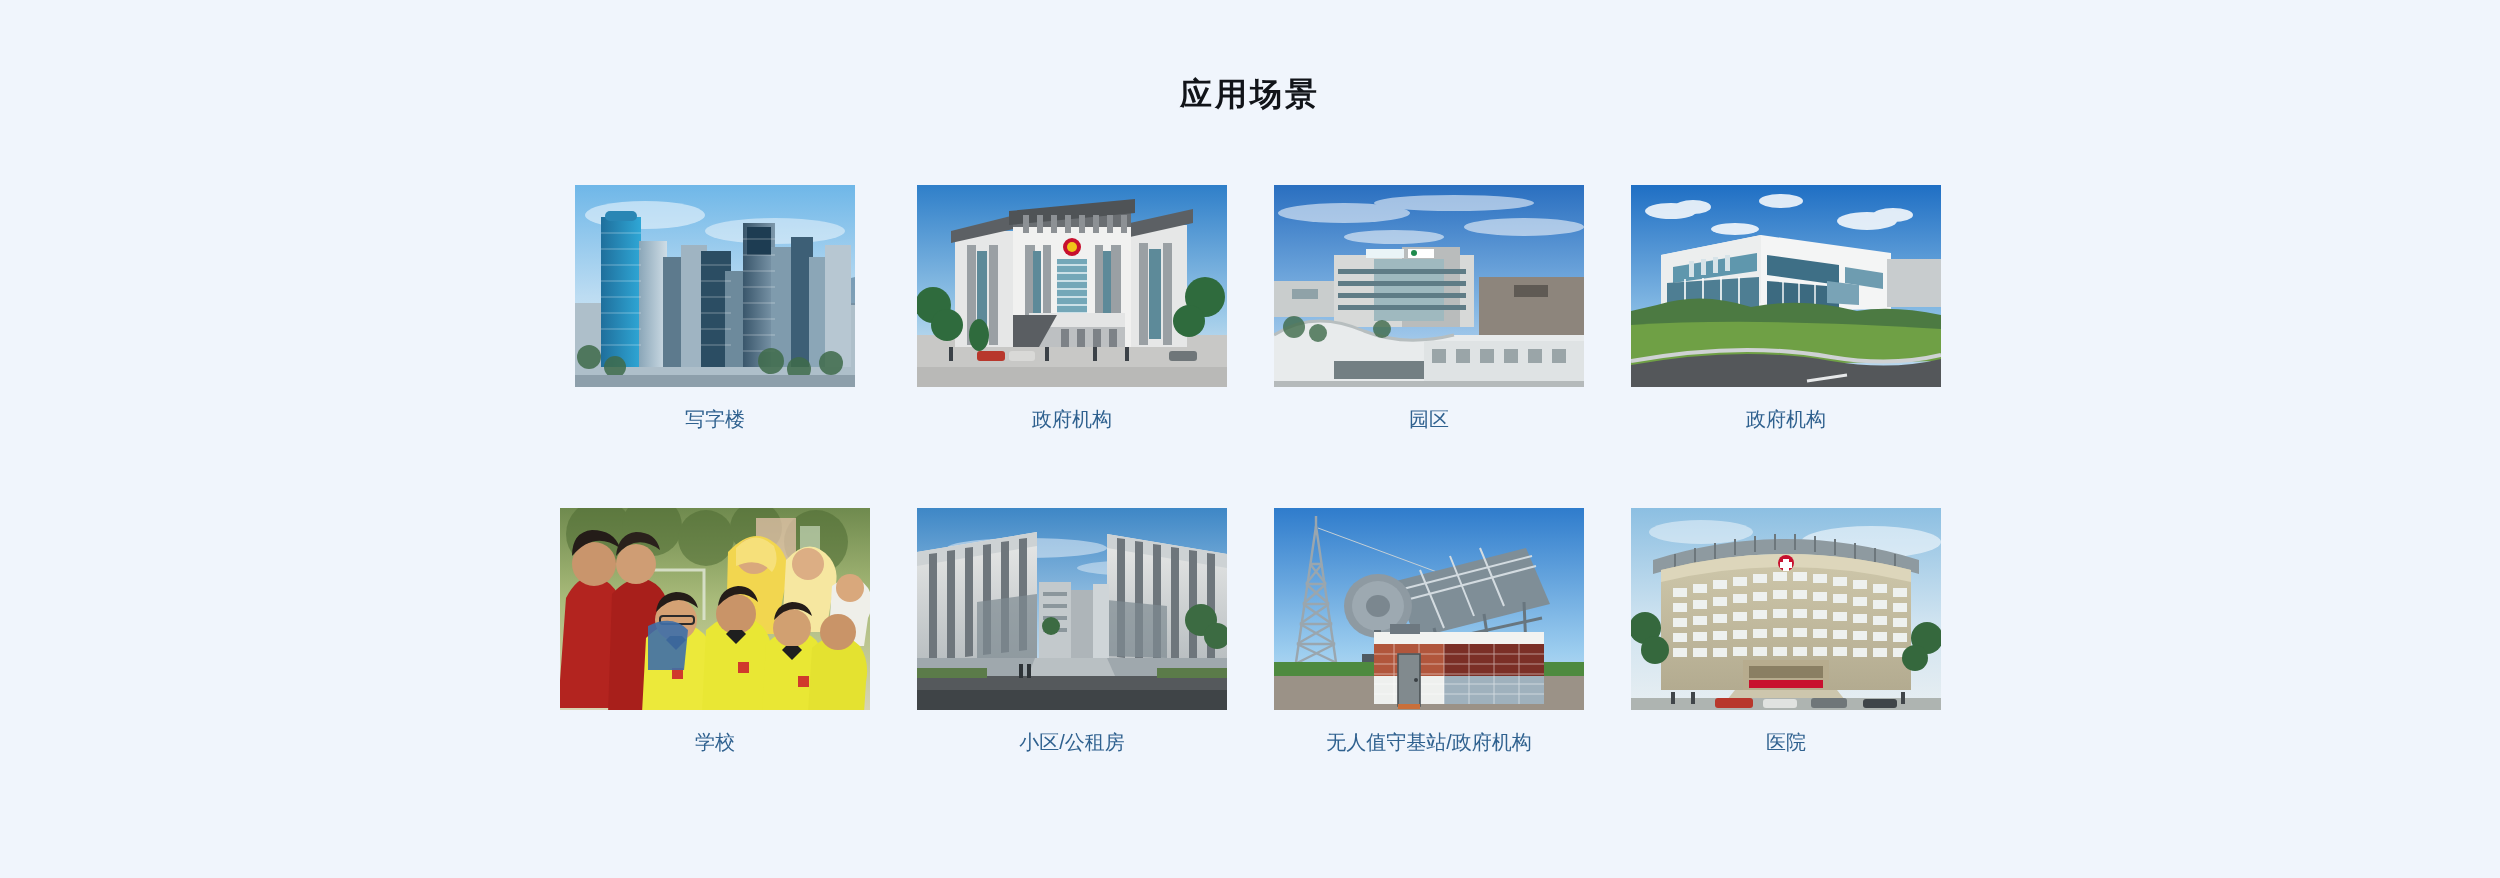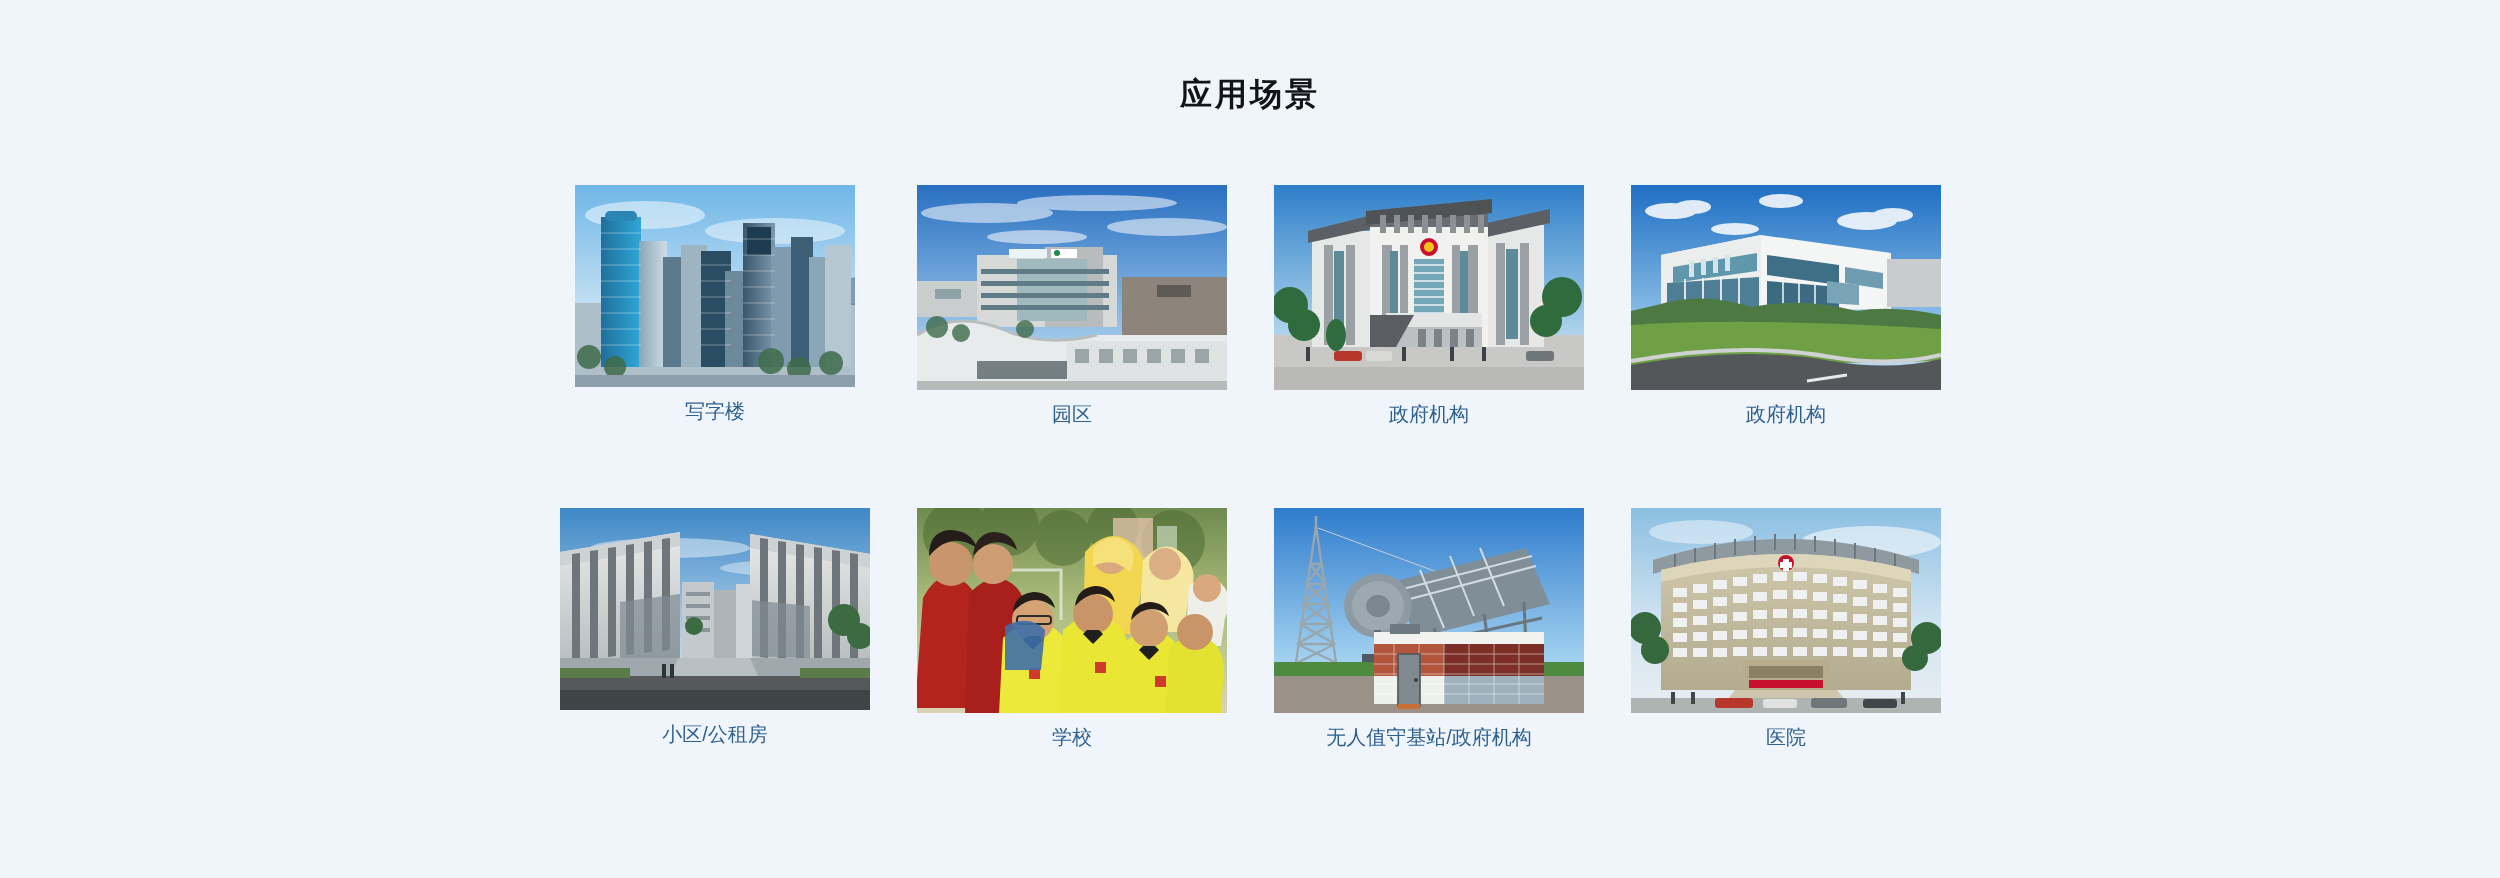--- a/index.html
+++ b/index.html
@@ -64,21 +64,21 @@
     width: 310px;
     height: 205px;
     overflow: hidden;
     background: #cfd8e3;
     display: block;
   }
 
   .thumb svg { display: block; width: 310px; height: 205px; }
 
   .card-label {
-    margin-top: 12px;
+    margin-top: 20px;
     font-size: 20px;
     color: #2f618f;
     line-height: 1.2;
     text-align: center;
     white-space: nowrap;
   }
 
   
   .card.c1 .thumb { width: 280px; height: 202px; }
   .card.c1 .thumb svg { width: 280px; height: 202px; }
@@ -149,20 +149,112 @@
             <circle cx="196" cy="176" r="13"></circle>
               <circle cx="224" cy="184" r="12"></circle>
               <circle cx="256" cy="178" r="12"></circle>
           </g>
           <rect x="0" y="190" width="280" height="12" fill="#8d9fab"></rect>
         </svg>
       </div>
       <div class="card-label">写字楼</div>
     </div>
 
+    <div class="card c3">
+      <div class="thumb">
+        <svg viewBox="0 0 310 205" preserveAspectRatio="none" aria-hidden="true">
+          <defs>
+            <linearGradient id="sky3" x1="0" y1="0" x2="0" y2="1">
+              <stop offset="0%" stop-color="#2f7fc9"></stop>
+                <stop offset="65%" stop-color="#9fcbe9"></stop>
+                <stop offset="100%" stop-color="#e6eef3"></stop>
+            </linearGradient>
+          </defs>
+          <rect width="310" height="205" fill="url(#sky3)"></rect>
+          <rect x="0" y="150" width="310" height="55" fill="#c8c8c6"></rect>
+
+          <rect x="38" y="46" width="64" height="116" fill="#e6e7e7"></rect>
+          <path d="M34 46 L106 28 L106 42 L34 58 Z" fill="#5c6064"></path>
+          <rect x="208" y="40" width="62" height="122" fill="#e6e7e7"></rect>
+          <path d="M204 40 L276 24 L276 38 L204 54 Z" fill="#5c6064"></path>
+
+          <rect x="96" y="38" width="118" height="124" fill="#f1f1f0"></rect>
+          <rect x="96" y="26" width="118" height="16" fill="#6a6e72"></rect>
+          <path d="M92 26 L218 14 L218 28 L92 40 Z" fill="#4f5356"></path>
+
+          <g fill="#8d9195">
+            <rect x="106" y="30" width="6" height="18"></rect>
+              <rect x="120" y="30" width="6" height="18"></rect>
+            <rect x="134" y="30" width="6" height="18"></rect>
+              <rect x="148" y="30" width="6" height="18"></rect>
+            <rect x="162" y="30" width="6" height="18"></rect>
+              <rect x="176" y="30" width="6" height="18"></rect>
+            <rect x="190" y="30" width="6" height="18"></rect>
+              <rect x="204" y="30" width="6" height="18"></rect>
+          </g>
+
+          <circle cx="155" cy="62" r="9" fill="#c8102e"></circle>
+          <circle cx="155" cy="62" r="5" fill="#f0c419"></circle>
+
+          <rect x="140" y="74" width="30" height="64" fill="#74a7b8"></rect>
+          <g stroke="#e9f3f6" stroke-width="1.5">
+            <path d="M140 80h30M140 88h30M140 96h30M140 104h30M140 112h30M140 120h30M140 128h30"></path>
+          </g>
+
+          <g fill="#9aa0a4">
+            <rect x="108" y="60" width="10" height="100"></rect>
+              <rect x="126" y="60" width="8" height="100"></rect>
+            <rect x="178" y="60" width="8" height="100"></rect>
+              <rect x="194" y="60" width="10" height="100"></rect>
+            <rect x="50" y="60" width="9" height="100"></rect>
+              <rect x="72" y="60" width="9" height="100"></rect>
+            <rect x="222" y="58" width="9" height="102"></rect>
+              <rect x="246" y="58" width="9" height="102"></rect>
+          </g>
+
+          <g fill="#5d8a99">
+            <rect x="60" y="66" width="10" height="88"></rect>
+              <rect x="232" y="64" width="12" height="90"></rect>
+            <rect x="116" y="66" width="8" height="88"></rect>
+              <rect x="186" y="66" width="8" height="88"></rect>
+          </g>
+
+          <rect x="112" y="128" width="96" height="14" fill="#e4e5e5"></rect>
+          <path d="M112 142 L208 142 L208 162 L112 162 Z" fill="#bdc0c2"></path>
+          <path d="M96 130 L140 130 L122 162 L96 162 Z" fill="#5a5e62"></path>
+          <g fill="#7d8287">
+            <rect x="144" y="144" width="8" height="18"></rect>
+              <rect x="160" y="144" width="8" height="18"></rect>
+            <rect x="176" y="144" width="8" height="18"></rect>
+              <rect x="192" y="144" width="8" height="18"></rect>
+          </g>
+
+          <g fill="#2f6b3d">
+            <circle cx="16" cy="120" r="18"></circle>
+              <circle cx="30" cy="140" r="16"></circle>
+            <circle cx="288" cy="112" r="20"></circle>
+              <circle cx="272" cy="136" r="16"></circle>
+            <ellipse cx="62" cy="150" rx="10" ry="16"></ellipse>
+          </g>
+
+          <rect x="60" y="166" width="28" height="10" rx="3" fill="#b8372c"></rect>
+          <rect x="92" y="166" width="26" height="10" rx="3" fill="#d9d9d7"></rect>
+          <rect x="252" y="166" width="28" height="10" rx="3" fill="#6f7679"></rect>
+          <g fill="#3b4147">
+            <rect x="32" y="162" width="4" height="14"></rect>
+              <rect x="128" y="162" width="4" height="14"></rect>
+            <rect x="176" y="162" width="4" height="14"></rect>
+              <rect x="208" y="162" width="4" height="14"></rect>
+          </g>
+          <rect x="0" y="182" width="310" height="23" fill="#b9b9b7"></rect>
+        </svg>
+      </div>
+      <div class="card-label">政府机构</div>
+    </div>
+
     <div class="card c2">
       <div class="thumb">
         <svg viewBox="0 0 310 205" preserveAspectRatio="none" aria-hidden="true">
           <defs>
             <linearGradient id="sky2" x1="0" y1="0" x2="0" y2="1">
               <stop offset="0%" stop-color="#2a6fc0"></stop>
                 <stop offset="60%" stop-color="#84b7e4"></stop>
                 <stop offset="100%" stop-color="#cfe2f2"></stop>
             </linearGradient>
           </defs>
@@ -211,112 +303,20 @@
             <circle cx="20" cy="142" r="11"></circle>
               <circle cx="44" cy="148" r="9"></circle>
               <circle cx="108" cy="144" r="9"></circle>
           </g>
           <rect x="0" y="196" width="310" height="9" fill="#b5babb"></rect>
         </svg>
       </div>
       <div class="card-label">园区</div>
     </div>
 
-    <div class="card c3">
-      <div class="thumb">
-        <svg viewBox="0 0 310 205" preserveAspectRatio="none" aria-hidden="true">
-          <defs>
-            <linearGradient id="sky3" x1="0" y1="0" x2="0" y2="1">
-              <stop offset="0%" stop-color="#2f7fc9"></stop>
-                <stop offset="65%" stop-color="#9fcbe9"></stop>
-                <stop offset="100%" stop-color="#e6eef3"></stop>
-            </linearGradient>
-          </defs>
-          <rect width="310" height="205" fill="url(#sky3)"></rect>
-          <rect x="0" y="150" width="310" height="55" fill="#c8c8c6"></rect>
-
-          <rect x="38" y="46" width="64" height="116" fill="#e6e7e7"></rect>
-          <path d="M34 46 L106 28 L106 42 L34 58 Z" fill="#5c6064"></path>
-          <rect x="208" y="40" width="62" height="122" fill="#e6e7e7"></rect>
-          <path d="M204 40 L276 24 L276 38 L204 54 Z" fill="#5c6064"></path>
-
-          <rect x="96" y="38" width="118" height="124" fill="#f1f1f0"></rect>
-          <rect x="96" y="26" width="118" height="16" fill="#6a6e72"></rect>
-          <path d="M92 26 L218 14 L218 28 L92 40 Z" fill="#4f5356"></path>
-
-          <g fill="#8d9195">
-            <rect x="106" y="30" width="6" height="18"></rect>
-              <rect x="120" y="30" width="6" height="18"></rect>
-            <rect x="134" y="30" width="6" height="18"></rect>
-              <rect x="148" y="30" width="6" height="18"></rect>
-            <rect x="162" y="30" width="6" height="18"></rect>
-              <rect x="176" y="30" width="6" height="18"></rect>
-            <rect x="190" y="30" width="6" height="18"></rect>
-              <rect x="204" y="30" width="6" height="18"></rect>
-          </g>
-
-          <circle cx="155" cy="62" r="9" fill="#c8102e"></circle>
-          <circle cx="155" cy="62" r="5" fill="#f0c419"></circle>
-
-          <rect x="140" y="74" width="30" height="64" fill="#74a7b8"></rect>
-          <g stroke="#e9f3f6" stroke-width="1.5">
-            <path d="M140 80h30M140 88h30M140 96h30M140 104h30M140 112h30M140 120h30M140 128h30"></path>
-          </g>
-
-          <g fill="#9aa0a4">
-            <rect x="108" y="60" width="10" height="100"></rect>
-              <rect x="126" y="60" width="8" height="100"></rect>
-            <rect x="178" y="60" width="8" height="100"></rect>
-              <rect x="194" y="60" width="10" height="100"></rect>
-            <rect x="50" y="60" width="9" height="100"></rect>
-              <rect x="72" y="60" width="9" height="100"></rect>
-            <rect x="222" y="58" width="9" height="102"></rect>
-              <rect x="246" y="58" width="9" height="102"></rect>
-          </g>
-
-          <g fill="#5d8a99">
-            <rect x="60" y="66" width="10" height="88"></rect>
-              <rect x="232" y="64" width="12" height="90"></rect>
-            <rect x="116" y="66" width="8" height="88"></rect>
-              <rect x="186" y="66" width="8" height="88"></rect>
-          </g>
-
-          <rect x="112" y="128" width="96" height="14" fill="#e4e5e5"></rect>
-          <path d="M112 142 L208 142 L208 162 L112 162 Z" fill="#bdc0c2"></path>
-          <path d="M96 130 L140 130 L122 162 L96 162 Z" fill="#5a5e62"></path>
-          <g fill="#7d8287">
-            <rect x="144" y="144" width="8" height="18"></rect>
-              <rect x="160" y="144" width="8" height="18"></rect>
-            <rect x="176" y="144" width="8" height="18"></rect>
-              <rect x="192" y="144" width="8" height="18"></rect>
-          </g>
-
-          <g fill="#2f6b3d">
-            <circle cx="16" cy="120" r="18"></circle>
-              <circle cx="30" cy="140" r="16"></circle>
-            <circle cx="288" cy="112" r="20"></circle>
-              <circle cx="272" cy="136" r="16"></circle>
-            <ellipse cx="62" cy="150" rx="10" ry="16"></ellipse>
-          </g>
-
-          <rect x="60" y="166" width="28" height="10" rx="3" fill="#b8372c"></rect>
-          <rect x="92" y="166" width="26" height="10" rx="3" fill="#d9d9d7"></rect>
-          <rect x="252" y="166" width="28" height="10" rx="3" fill="#6f7679"></rect>
-          <g fill="#3b4147">
-            <rect x="32" y="162" width="4" height="14"></rect>
-              <rect x="128" y="162" width="4" height="14"></rect>
-            <rect x="176" y="162" width="4" height="14"></rect>
-              <rect x="208" y="162" width="4" height="14"></rect>
-          </g>
-          <rect x="0" y="182" width="310" height="23" fill="#b9b9b7"></rect>
-        </svg>
-      </div>
-      <div class="card-label">政府机构</div>
-    </div>
-
     <div class="card c4">
       <div class="thumb">
         <svg viewBox="0 0 310 205" preserveAspectRatio="none" aria-hidden="true">
           <defs>
             <linearGradient id="sky4" x1="0" y1="0" x2="0" y2="1">
               <stop offset="0%" stop-color="#1f6fc4"></stop>
                 <stop offset="70%" stop-color="#93c4e8"></stop>
                 <stop offset="100%" stop-color="#cfe3f1"></stop>
             </linearGradient>
           </defs>
@@ -358,93 +358,20 @@
           <path d="M26 120 Q70 106 120 122 Q170 112 226 126 Q262 120 310 130 L310 146 L0 148 L0 126 Z" fill="#4c7a42"></path>
 
           <path d="M0 140 Q120 132 310 144 L310 176 L0 182 Z" fill="#6fa045"></path>
 
           <path d="M0 180 Q110 160 200 176 Q260 186 310 174 L310 205 L0 205 Z" fill="#54575a"></path>
           <path d="M0 176 Q110 156 200 172 Q260 182 310 170" fill="none" stroke="#cfd2d4" stroke-width="4"></path>
           <path d="M176 196 l40 -6" stroke="#e6e8e9" stroke-width="3"></path>
         </svg>
       </div>
       <div class="card-label">政府机构</div>
-    </div>
-
-    <div class="card c5">
-      <div class="thumb">
-        <svg viewBox="0 0 310 202" preserveAspectRatio="none" aria-hidden="true">
-          <defs>
-            <linearGradient id="sky5" x1="0" y1="0" x2="0" y2="1">
-              <stop offset="0%" stop-color="#3e87c6"></stop>
-                <stop offset="60%" stop-color="#a9cde8"></stop>
-                <stop offset="100%" stop-color="#dfeaf2"></stop>
-            </linearGradient>
-            <linearGradient id="fac5" x1="0" y1="0" x2="0" y2="1">
-              <stop offset="0%" stop-color="#e8e9e8"></stop>
-                <stop offset="100%" stop-color="#b6bcbf"></stop>
-            </linearGradient>
-          </defs>
-          <rect width="310" height="202" fill="url(#sky5)"></rect>
-          <ellipse cx="110" cy="40" rx="80" ry="10" fill="#ffffff" opacity=".45"></ellipse>
-          <ellipse cx="230" cy="60" rx="70" ry="8" fill="#ffffff" opacity=".4"></ellipse>
-
-          <path d="M0 44 L120 24 L120 150 L0 162 Z" fill="url(#fac5)"></path>
-          <path d="M0 44 L120 24 L120 38 L0 58 Z" fill="#cdd2d4"></path>
-          <g fill="#6e767c">
-            <path d="M12 46 L20 45 L20 152 L12 153 Z"></path>
-              <path d="M30 43 L38 42 L38 150 L30 151 Z"></path>
-            <path d="M48 40 L56 39 L56 148 L48 149 Z"></path>
-              <path d="M66 37 L74 36 L74 146 L66 147 Z"></path>
-            <path d="M84 34 L92 33 L92 144 L84 145 Z"></path>
-              <path d="M102 31 L110 30 L110 142 L102 143 Z"></path>
-          </g>
-          <path d="M60 94 L120 86 L120 150 L60 156 Z" fill="#7e8a92" opacity=".7"></path>
-
-          <path d="M190 26 L310 46 L310 160 L190 150 Z" fill="url(#fac5)"></path>
-          <path d="M190 26 L310 46 L310 60 L190 40 Z" fill="#cdd2d4"></path>
-          <g fill="#6e767c">
-            <path d="M200 30 L208 31 L208 150 L200 149 Z"></path>
-              <path d="M218 33 L226 34 L226 152 L218 151 Z"></path>
-            <path d="M236 36 L244 37 L244 154 L236 153 Z"></path>
-              <path d="M254 39 L262 40 L262 156 L254 155 Z"></path>
-            <path d="M272 42 L280 43 L280 158 L272 157 Z"></path>
-              <path d="M290 45 L298 46 L298 160 L290 159 Z"></path>
-          </g>
-          <path d="M190 92 L250 98 L250 150 L190 148 Z" fill="#7e8a92" opacity=".7"></path>
-
-          <rect x="122" y="74" width="32" height="76" fill="#c3c9cc"></rect>
-          <rect x="154" y="82" width="22" height="68" fill="#aeb5b9"></rect>
-          <rect x="176" y="76" width="16" height="74" fill="#cfd5d8"></rect>
-          <g fill="#8b969c">
-            <rect x="126" y="84" width="24" height="4"></rect>
-              <rect x="126" y="96" width="24" height="4"></rect>
-            <rect x="126" y="108" width="24" height="4"></rect>
-              <rect x="126" y="120" width="24" height="4"></rect>
-          </g>
-
-          <g fill="#3c6b42">
-            <circle cx="134" cy="118" r="9"></circle>
-              <circle cx="284" cy="112" r="16"></circle>
-              <circle cx="300" cy="128" r="13"></circle>
-          </g>
-
-          <rect x="0" y="150" width="310" height="20" fill="#9fa8ad"></rect>
-          <path d="M118 150 L190 150 L206 186 L104 186 Z" fill="#b9c0c3"></path>
-          <rect x="0" y="168" width="310" height="16" fill="#55595c"></rect>
-          <rect x="0" y="182" width="310" height="20" fill="#3f4447"></rect>
-          <g fill="#2d3337">
-            <rect x="102" y="156" width="4" height="14"></rect>
-              <rect x="110" y="156" width="4" height="14"></rect>
-          </g>
-          <rect x="0" y="160" width="70" height="10" fill="#5b7b49"></rect>
-          <rect x="240" y="160" width="70" height="10" fill="#5b7b49"></rect>
-        </svg>
-      </div>
-      <div class="card-label">小区/公租房</div>
     </div>
 
     <div class="card c6">
       <div class="thumb">
         <svg viewBox="0 0 310 205" preserveAspectRatio="none" aria-hidden="true">
           <defs>
             <linearGradient id="bg6" x1="0" y1="0" x2="0" y2="1">
               <stop offset="0%" stop-color="#6f8a4e"></stop>
                 <stop offset="45%" stop-color="#a9bb7a"></stop>
                 <stop offset="100%" stop-color="#d9d5b4"></stop>
@@ -504,20 +431,93 @@
           <g fill="#d03a2c">
             <rect x="112" y="160" width="11" height="11"></rect>
               <rect x="178" y="154" width="11" height="11"></rect>
             <rect x="238" y="168" width="11" height="11"></rect>
           </g>
 
           <path d="M88 118 q24 -12 40 4 l-4 40 h-36 z" fill="#3f6fa8" opacity=".9"></path>
         </svg>
       </div>
       <div class="card-label">学校</div>
+    </div>
+
+    <div class="card c5">
+      <div class="thumb">
+        <svg viewBox="0 0 310 202" preserveAspectRatio="none" aria-hidden="true">
+          <defs>
+            <linearGradient id="sky5" x1="0" y1="0" x2="0" y2="1">
+              <stop offset="0%" stop-color="#3e87c6"></stop>
+                <stop offset="60%" stop-color="#a9cde8"></stop>
+                <stop offset="100%" stop-color="#dfeaf2"></stop>
+            </linearGradient>
+            <linearGradient id="fac5" x1="0" y1="0" x2="0" y2="1">
+              <stop offset="0%" stop-color="#e8e9e8"></stop>
+                <stop offset="100%" stop-color="#b6bcbf"></stop>
+            </linearGradient>
+          </defs>
+          <rect width="310" height="202" fill="url(#sky5)"></rect>
+          <ellipse cx="110" cy="40" rx="80" ry="10" fill="#ffffff" opacity=".45"></ellipse>
+          <ellipse cx="230" cy="60" rx="70" ry="8" fill="#ffffff" opacity=".4"></ellipse>
+
+          <path d="M0 44 L120 24 L120 150 L0 162 Z" fill="url(#fac5)"></path>
+          <path d="M0 44 L120 24 L120 38 L0 58 Z" fill="#cdd2d4"></path>
+          <g fill="#6e767c">
+            <path d="M12 46 L20 45 L20 152 L12 153 Z"></path>
+              <path d="M30 43 L38 42 L38 150 L30 151 Z"></path>
+            <path d="M48 40 L56 39 L56 148 L48 149 Z"></path>
+              <path d="M66 37 L74 36 L74 146 L66 147 Z"></path>
+            <path d="M84 34 L92 33 L92 144 L84 145 Z"></path>
+              <path d="M102 31 L110 30 L110 142 L102 143 Z"></path>
+          </g>
+          <path d="M60 94 L120 86 L120 150 L60 156 Z" fill="#7e8a92" opacity=".7"></path>
+
+          <path d="M190 26 L310 46 L310 160 L190 150 Z" fill="url(#fac5)"></path>
+          <path d="M190 26 L310 46 L310 60 L190 40 Z" fill="#cdd2d4"></path>
+          <g fill="#6e767c">
+            <path d="M200 30 L208 31 L208 150 L200 149 Z"></path>
+              <path d="M218 33 L226 34 L226 152 L218 151 Z"></path>
+            <path d="M236 36 L244 37 L244 154 L236 153 Z"></path>
+              <path d="M254 39 L262 40 L262 156 L254 155 Z"></path>
+            <path d="M272 42 L280 43 L280 158 L272 157 Z"></path>
+              <path d="M290 45 L298 46 L298 160 L290 159 Z"></path>
+          </g>
+          <path d="M190 92 L250 98 L250 150 L190 148 Z" fill="#7e8a92" opacity=".7"></path>
+
+          <rect x="122" y="74" width="32" height="76" fill="#c3c9cc"></rect>
+          <rect x="154" y="82" width="22" height="68" fill="#aeb5b9"></rect>
+          <rect x="176" y="76" width="16" height="74" fill="#cfd5d8"></rect>
+          <g fill="#8b969c">
+            <rect x="126" y="84" width="24" height="4"></rect>
+              <rect x="126" y="96" width="24" height="4"></rect>
+            <rect x="126" y="108" width="24" height="4"></rect>
+              <rect x="126" y="120" width="24" height="4"></rect>
+          </g>
+
+          <g fill="#3c6b42">
+            <circle cx="134" cy="118" r="9"></circle>
+              <circle cx="284" cy="112" r="16"></circle>
+              <circle cx="300" cy="128" r="13"></circle>
+          </g>
+
+          <rect x="0" y="150" width="310" height="20" fill="#9fa8ad"></rect>
+          <path d="M118 150 L190 150 L206 186 L104 186 Z" fill="#b9c0c3"></path>
+          <rect x="0" y="168" width="310" height="16" fill="#55595c"></rect>
+          <rect x="0" y="182" width="310" height="20" fill="#3f4447"></rect>
+          <g fill="#2d3337">
+            <rect x="102" y="156" width="4" height="14"></rect>
+              <rect x="110" y="156" width="4" height="14"></rect>
+          </g>
+          <rect x="0" y="160" width="70" height="10" fill="#5b7b49"></rect>
+          <rect x="240" y="160" width="70" height="10" fill="#5b7b49"></rect>
+        </svg>
+      </div>
+      <div class="card-label">小区/公租房</div>
     </div>
 
     <div class="card c7">
       <div class="thumb">
         <svg viewBox="0 0 310 205" preserveAspectRatio="none" aria-hidden="true">
           <defs>
             <linearGradient id="sky7" x1="0" y1="0" x2="0" y2="1">
               <stop offset="0%" stop-color="#2f7ccc"></stop>
                 <stop offset="70%" stop-color="#9ccdef"></stop>
                 <stop offset="100%" stop-color="#d4e7f5"></stop>

